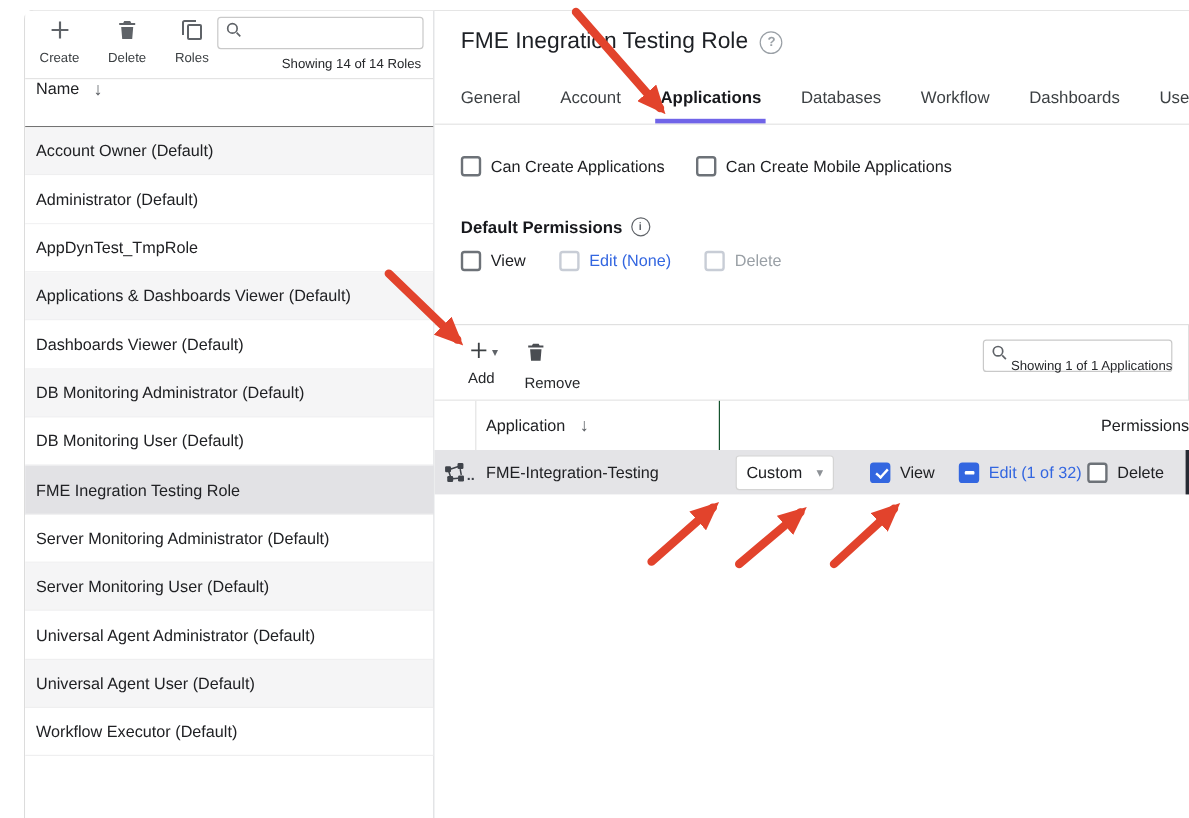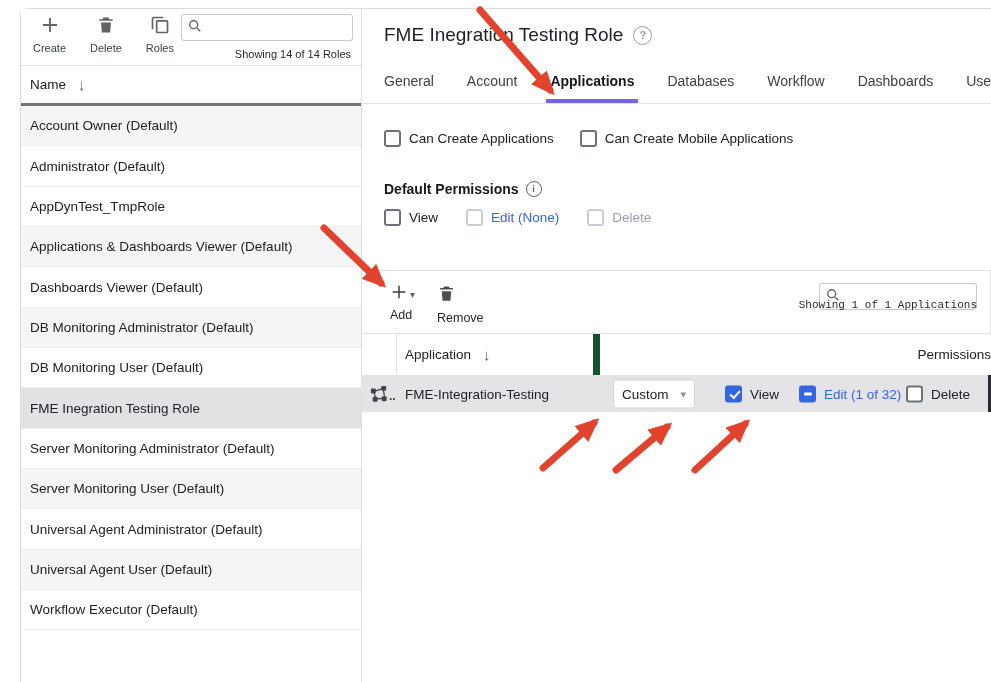--- a/index.html
+++ b/index.html
@@ -18,21 +18,21 @@
   .tool-btns { position:absolute; left:12px; top:6px; display:flex; gap:24px; }
   .tool-btn { display:flex; flex-direction:column; align-items:center; gap:3px; cursor:pointer; }
   .tool-btn .lbl { font-size:11px; color:#3c4043; }
   .side-search {
     position:absolute; top:5px; right:8px; width:172px; height:27px; box-sizing:border-box;
     border:1px solid #c9c9c9; border-radius:3px; background:#fff;
     display:flex; align-items:center; padding:0 6px; gap:5px;
   }
   .side-search input { border:none; outline:none; width:100%; font-size:13px; font-family:inherit; background:transparent; }
   .side-showing { position:absolute; top:39px; right:10px; font-size:11px; color:#26282b; }
-  .name-header { height:40px; box-sizing:border-box; border-bottom:3px solid #737373; display:flex; align-items:center; padding-left:9px; font-size:13.5px; }
+  .name-header { height:40px; box-sizing:border-box; border-bottom:1px solid #737373; display:flex; align-items:flex-start; padding-left:9px; font-size:13.5px; }
   .sort-arrow { margin-left:12px; font-size:15px; color:#5f6368; }
   #role-list { position:absolute; left:0; top:97px; right:0; }
   .role-row { height:40.35px; box-sizing:border-box; display:flex; align-items:center; padding-left:9px; font-size:13.5px; color:#202124; border-bottom:1px solid #efeff0; background:#fff; cursor:pointer; }
   .role-row.alt { background:#f5f5f6; }
   .role-row.selected { background:#e2e2e5; }
   
   .main { position:absolute; left:341px; top:0; width:630px; height:100%; overflow:hidden; }
   .title-row { position:absolute; left:22px; top:15px; display:flex; align-items:center; gap:10px; }
   .title-row h1 { margin:0; font-size:19px; font-weight:400; color:#1d2025; }
   .help-icon {
@@ -61,24 +61,24 @@
   .txt-muted { color:#9aa0a6; }
   .cp-heading { position:absolute; left:22px; top:241px; font-size:14px; font-weight:700; color:#17181c; }
   .cp-toolbar { position:absolute; left:0; top:261px; width:629px; height:64px; box-sizing:border-box; border:1px solid #e0e0e0; border-left:none; background:#fff; }
   .cp-btns { position:absolute; left:28px; top:13px; display:flex; gap:22px; }
   .cp-btn { display:flex; flex-direction:column; align-items:flex-start; gap:4px; cursor:pointer; }
   .cp-btn .lbl { font-size:12.5px; color:#26282b; }
   .add-ic { display:flex; align-items:center; gap:2px; height:20px; }
   .caret { font-size:10px; color:#5f6368; }
   .cp-search { position:absolute; right:13px; top:12px; width:158px; height:27px; box-sizing:border-box; border:1px solid #c9c9c9; border-radius:3px; background:#fff; display:flex; align-items:center; padding:0 6px; gap:5px; }
   .cp-search input { border:none; outline:none; width:100%; font-size:13px; font-family:inherit; background:transparent; }
-  .cp-showing { position:absolute; right:13px; top:28px; font-size:11px; color:#26282b;font-family:Liberation Mono, monospace; }
+  .cp-showing { position:absolute; right:13px; top:28px; font-size:11px; color:#26282b; }
   .cp-header { position:absolute; left:0; top:325px; width:629px; height:41px; display:flex; align-items:center; font-size:13.5px; color:#202124; background:#fff; }
   .cp-header .c1 { width:35px; height:100%; border-right:1px solid #e3e3e3; box-sizing:border-box; }
-  .cp-header .c2 { width:203px; height:100%; border-right:7px solid #14532d; box-sizing:border-box; display:flex; align-items:center; padding-left:8px; }
+  .cp-header .c2 { width:203px; height:100%; border-right:1px solid #14532d; box-sizing:border-box; display:flex; align-items:center; padding-left:8px; }
   .cp-header .c3 { flex:1; display:flex; align-items:center; padding-left:14px;justify-content:flex-end; }
   .cp-row { position:absolute; left:0; top:366px; width:630px; height:37px; background:#e4e4e7; }
   .cp-row > * { position:absolute; top:50%; transform:translateY(-50%); }
   .app-icon-wrap { left:8px; display:flex; align-items:flex-end; gap:1px; color:#3f434a; font-size:12px; font-weight:700; }
   .app-name { left:43px; font-size:13.5px; color:#202124; }
   .mode-select { left:251px; width:82px; height:29px; box-sizing:border-box; background:#fff; border:1px solid #d4d4d4; border-radius:3px; display:flex; align-items:center; justify-content:space-between; padding:0 8px; font-size:13.5px; cursor:pointer; }
   .mode-select .caret { font-size:11px; color:#8d9196; }
   .view-group { left:363px; } .edit-group { left:437px; } .delete-group { left:544px; }
   .dark-strip { right:0; top:0; transform:none; width:4px; height:37px; background:#262a33; }
   #arrows { position:absolute; left:0; top:0; width:991px; height:682px; pointer-events:none; }

